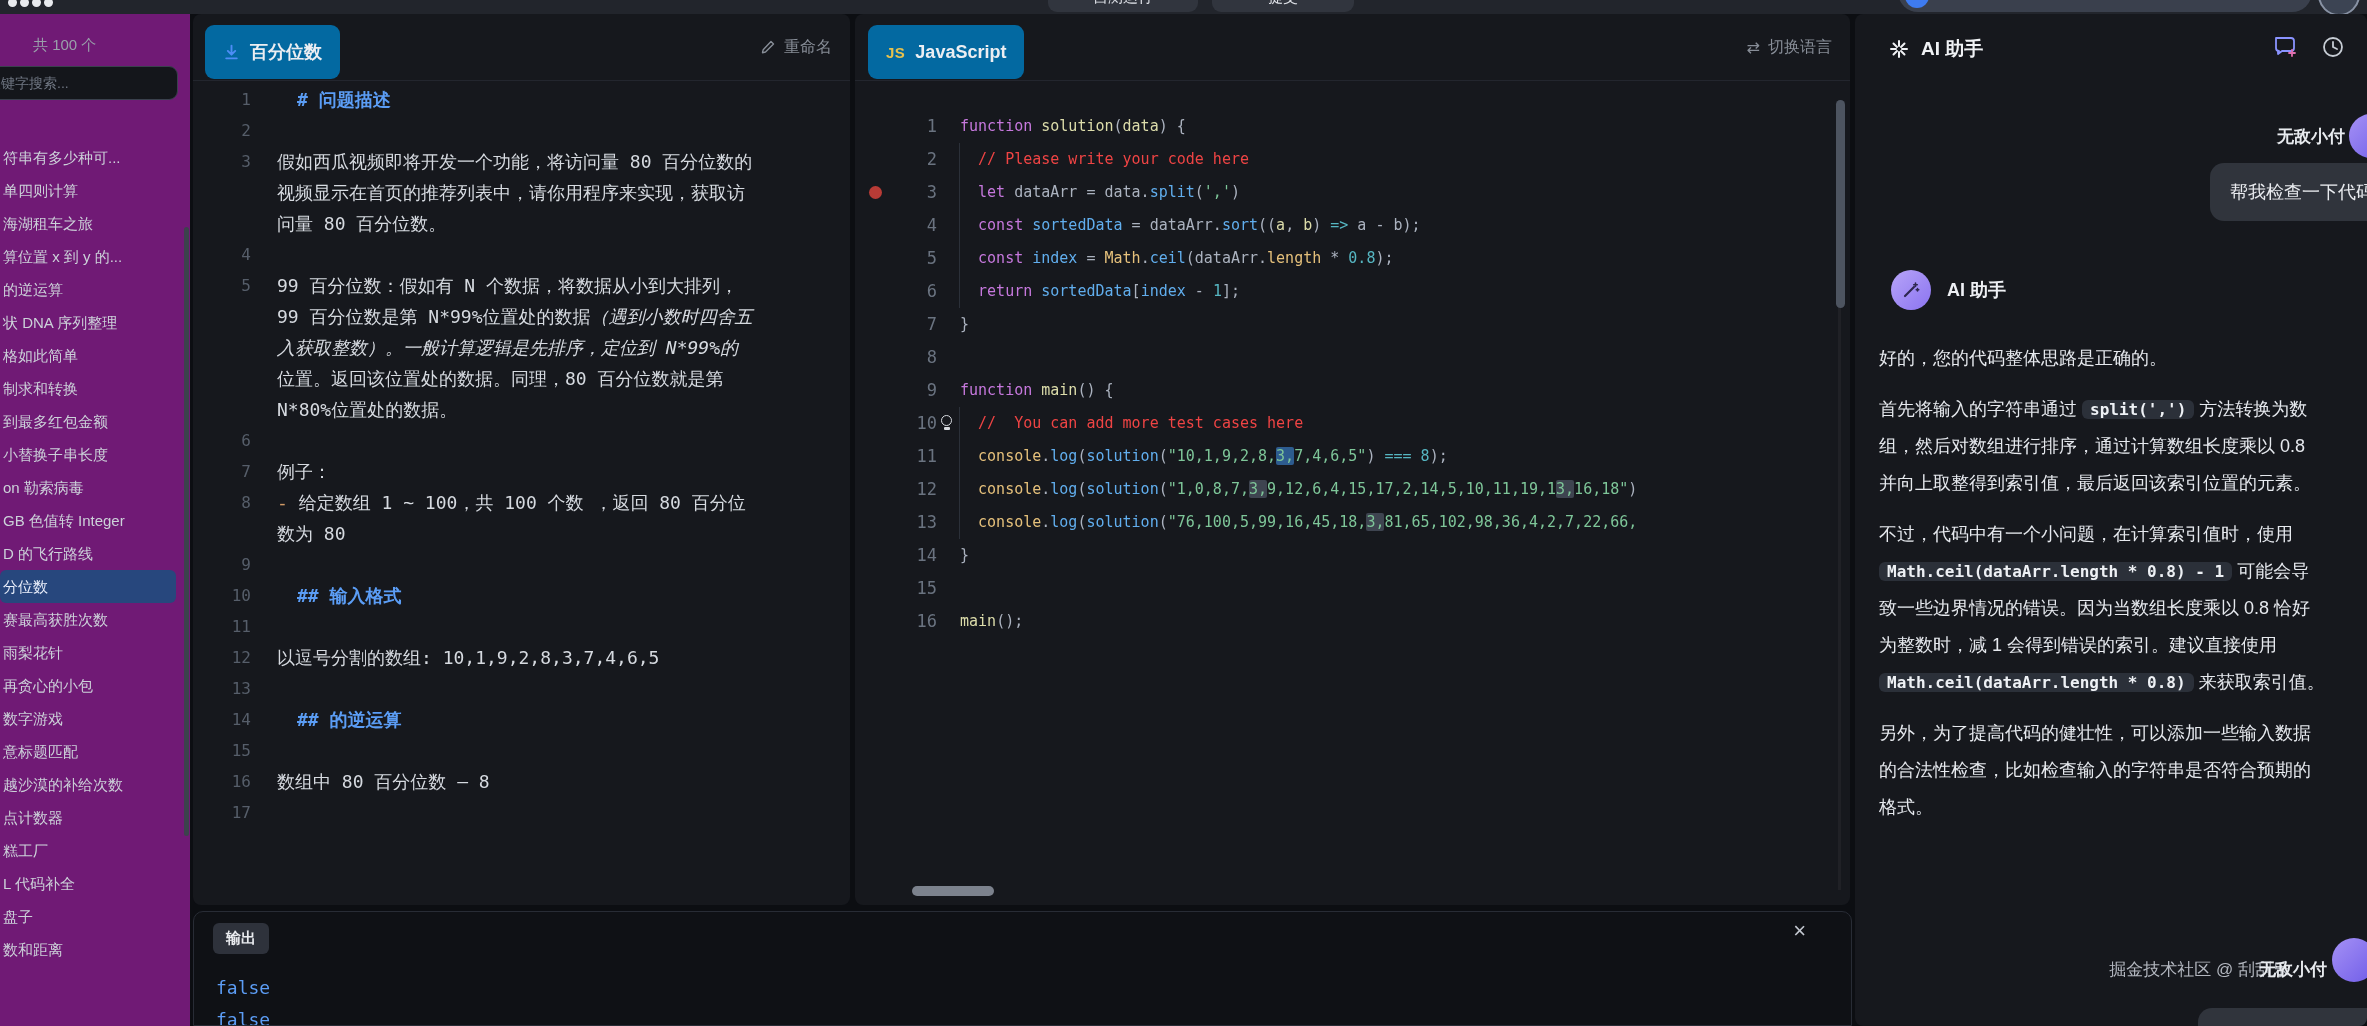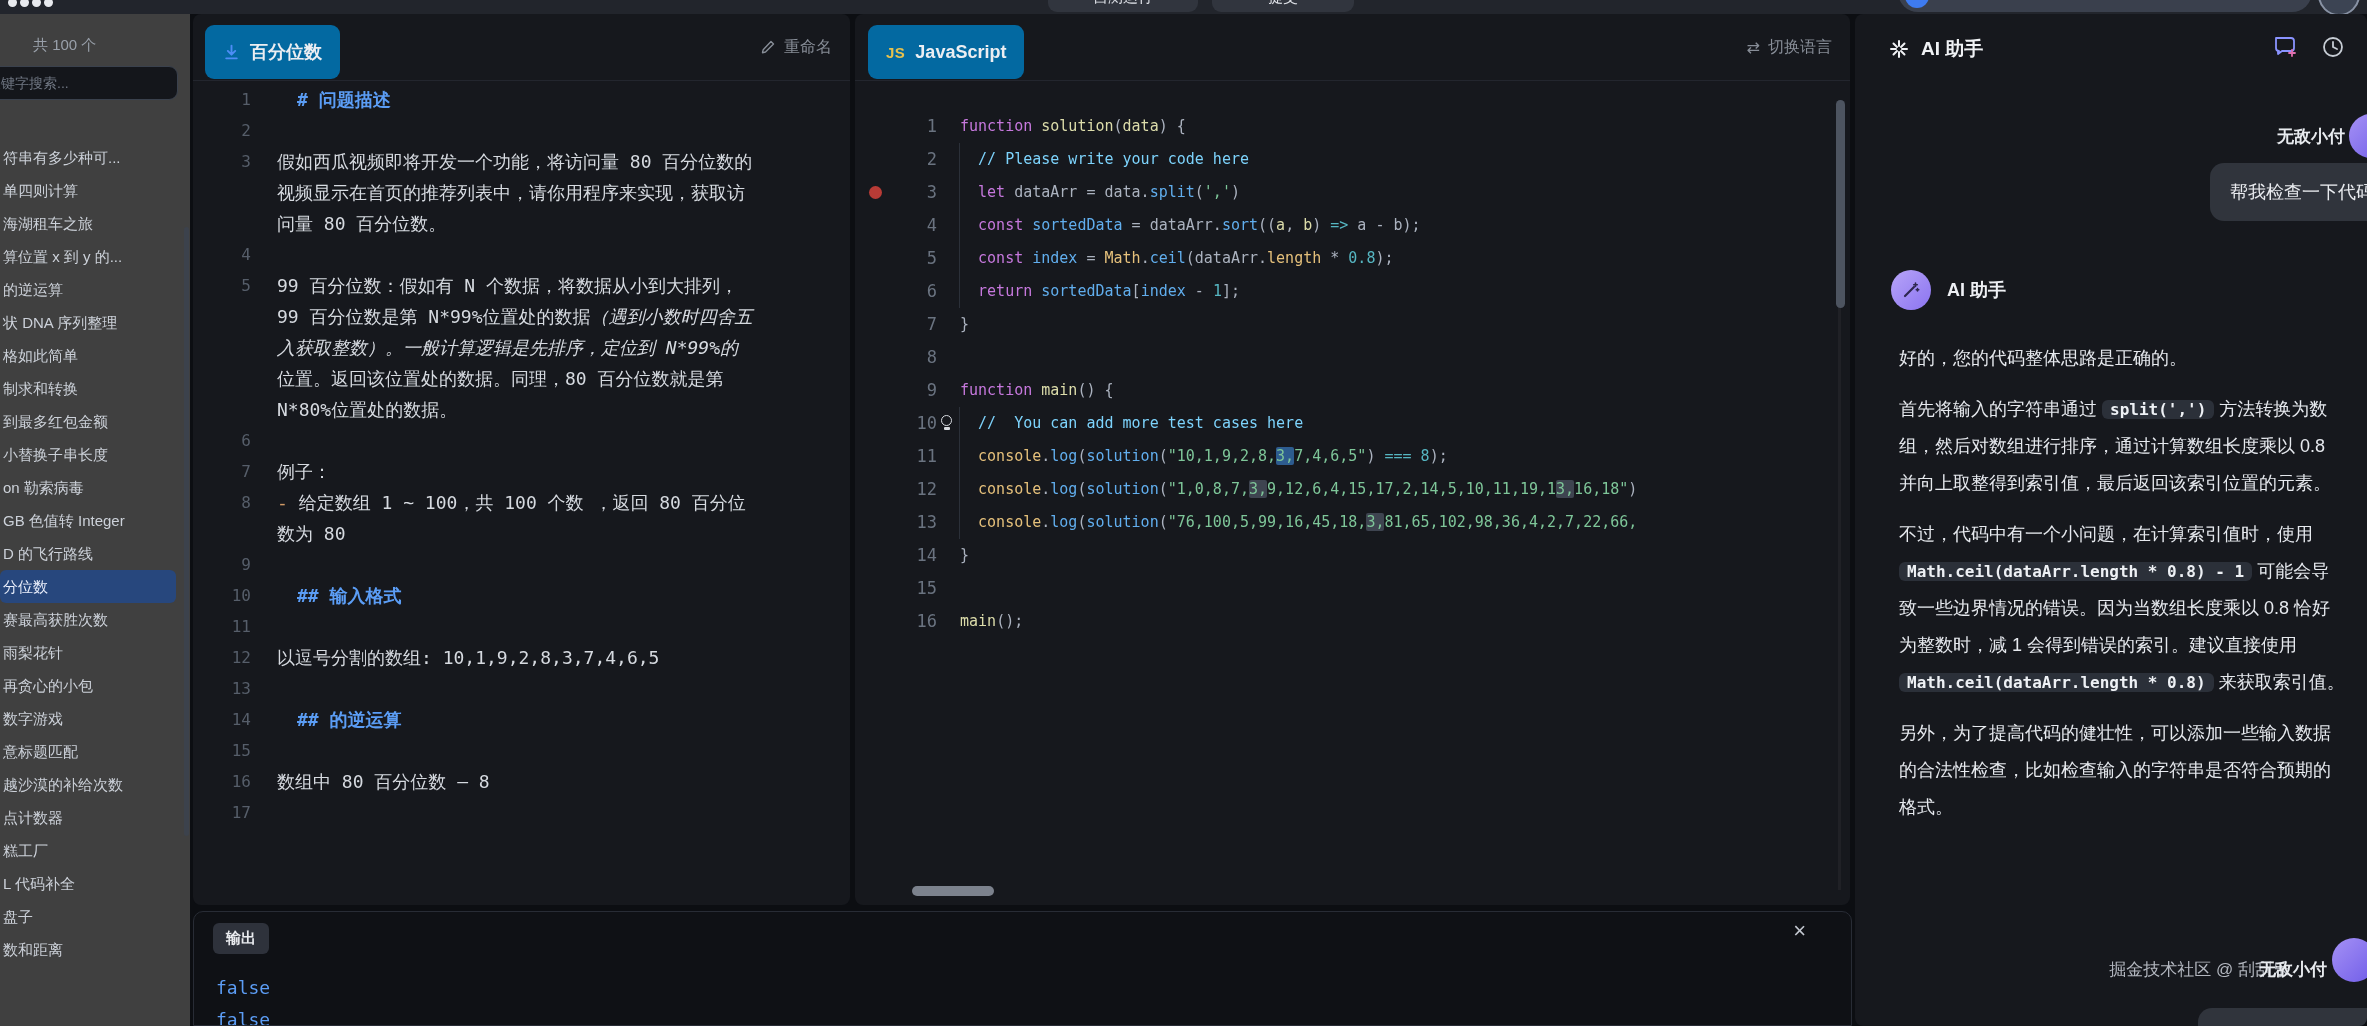--- a/index.html
+++ b/index.html
@@ -10,21 +10,21 @@
   .topbar{position:absolute;left:0;top:0;width:2367px;height:14px;background:#22252c;}
   .dot{position:absolute;width:9px;height:9px;border-radius:50%;background:#e8eaee;top:-2px;}
   .tb-btn{position:absolute;top:-30px;height:42px;border-radius:9px;background:#31353e;overflow:hidden;}
   .tb-btn span{position:absolute;left:0;right:0;bottom:5px;text-align:center;font-size:15px;color:#dfe2e8;}
   .tb-pill{position:absolute;left:1898px;top:-28px;width:414px;height:40px;border-radius:20px;background:#3a404d;overflow:hidden;}
   .tb-pill .blue{position:absolute;left:7px;top:12px;width:24px;height:24px;border-radius:50%;background:#3e7bf0;}
   .tb-avatar{position:absolute;left:2318px;top:-26px;width:42px;height:42px;border-radius:50%;
              background:#3c4453;border:2px solid #8892a4;box-sizing:border-box;}
 
   
-  .sidebar{position:absolute;left:0;top:14px;width:190px;height:1012px;background:#404040;overflow:hidden;}
+  .sidebar{position:absolute;left:0;top:14px;width:190px;height:1012px;background:#701a75;overflow:hidden;}
   .sb-count{position:absolute;left:33px;top:22px;font-size:15px;color:#99a0aa;}
   .sb-search{position:absolute;left:-26px;top:52px;width:204px;height:34px;border:1px solid #3a414d;
              border-radius:9px;background:#14161b;box-sizing:border-box;}
   .sb-search input{width:100%;height:100%;background:transparent;border:none;outline:none;color:#c9ced6;
              font-size:14px;padding:0 10px 0 12px;font-family:inherit;box-sizing:border-box;}
   .sb-search input::placeholder{color:#6f7682;}
   .sb-list{position:absolute;left:0;top:127px;right:8px;}
   .s-item{height:33px;line-height:33px;padding-left:3px;font-size:15px;color:#ccd1d9;white-space:nowrap;overflow:hidden;}
   .s-item.sel{background:#27477d;border-radius:6px;color:#e9eefb;margin-right:6px;}
   .sb-scroll{position:absolute;right:1px;top:213px;width:5px;height:609px;background:#3c424c;border-radius:3px;}
@@ -53,21 +53,21 @@
   .ps-bullet{color:#d19a66;}
 
   
   .c-lines{position:absolute;left:0;top:96px;right:0;font-family:"DejaVu Sans Mono",monospace;}
   .c-row{position:relative;display:flex;height:33px;line-height:33px;}
   .c-bp{width:40px;flex:none;display:flex;align-items:center;justify-content:center;}
   .bp{width:13px;height:13px;border-radius:50%;background:#b83b36;}
   .c-no{width:42px;flex:none;text-align:right;color:#6a7380;font-size:17px;}
   .c-tx{padding-left:23px;font-size:15px;white-space:pre;overflow:hidden;flex:1;}
   .tk-kw{color:#c678dd;} .tk-fn{color:#dcdcaa;} .tk-me{color:#61aeee;} .tk-bl{color:#61aeee;}
-  .tk-ob{color:#e5c07b;} .tk-nu{color:#56b6c2;} .tk-op{color:#56b6c2;} .tk-cm{color:#7dd3fc;}
+  .tk-ob{color:#e5c07b;} .tk-nu{color:#56b6c2;} .tk-op{color:#56b6c2;} .tk-cm{color:#ef4444;}
   .tk-pl{color:#abb2bf;} .tk-st{color:#7ec699;}
   .tk-sb{color:#7ec699;background:#2d5c8f;border-radius:2px;}
   .tk-sg{color:#7ec699;background:#3e4450;border-radius:2px;}
   .bulb{position:absolute;left:86px;top:8px;width:12px;height:16px;}
   .bulb::before{content:"";display:block;width:9px;height:9px;border:1.5px solid #d8dbe0;border-radius:50%;}
   .bulb::after{content:"";display:block;width:6px;height:3px;background:#d8dbe0;margin:1px auto 0;border-radius:1px;}
   .guide{position:absolute;width:1px;background:#2b3039;left:104px;}
   #guide1{top:129px;height:165px;} #guide2{top:393px;height:132px;}
   .v-track{position:absolute;right:9px;top:86px;width:3px;height:790px;background:rgba(255,255,255,0.045);}
   .v-scroll{position:absolute;right:5px;top:86px;width:9px;height:208px;background:#4d5460;border-radius:5px;}
@@ -79,21 +79,21 @@
   .ai-hd-icons{position:absolute;right:22px;top:20px;display:flex;gap:22px;align-items:center;}
   .u-name{position:absolute;right:22px;top:111px;font-size:17px;font-weight:bold;color:#e8ebef;}
   .u-avatar{position:absolute;left:494px;top:100px;width:44px;height:44px;border-radius:50%;
             background:linear-gradient(135deg,#a591f5,#6f5ce8);}
   .u-bubble{position:absolute;left:355px;top:149px;width:260px;height:58px;background:#30343c;border-radius:14px;
             display:flex;align-items:center;padding:0 20px;box-sizing:border-box;font-size:18px;color:#e9ebef;white-space:nowrap;}
   .ai-row{position:absolute;left:36px;top:256px;display:flex;align-items:center;gap:16px;}
   .ai-avatar{width:40px;height:40px;border-radius:50%;background:linear-gradient(135deg,#b7a4f8,#8b74f0);
              display:flex;align-items:center;justify-content:center;flex:none;}
   .ai-name{font-size:18px;font-weight:bold;color:#eef0f4;}
-  .ai-body{position:absolute;left:44px;top:326px;width:446px;font-size:18px;line-height:37px;color:#e6e9ee;}
+  .ai-body{position:absolute;left:24px;top:326px;width:446px;font-size:18px;line-height:37px;color:#e6e9ee;}
   .ai-p{margin:0 0 14px 0;}
   .ai-code{font-family:"DejaVu Sans Mono",monospace;font-size:16px;font-weight:bold;background:#2b3039;
            border-radius:6px;padding:0 8px;color:#eef1f5;}
   .wm{position:absolute;right:78px;top:944px;font-size:17px;color:rgba(196,201,210,0.9);white-space:nowrap;}
   .u2-name{position:absolute;right:40px;top:944px;font-size:17px;font-weight:bold;color:#e8ebef;}
   .u2-avatar{position:absolute;left:477px;top:924px;width:44px;height:44px;border-radius:50%;
              background:linear-gradient(135deg,#a591f5,#6f5ce8);}
   .u2-bubble{position:absolute;left:343px;top:994px;width:240px;height:60px;background:#30343c;border-radius:14px;}
 
   

